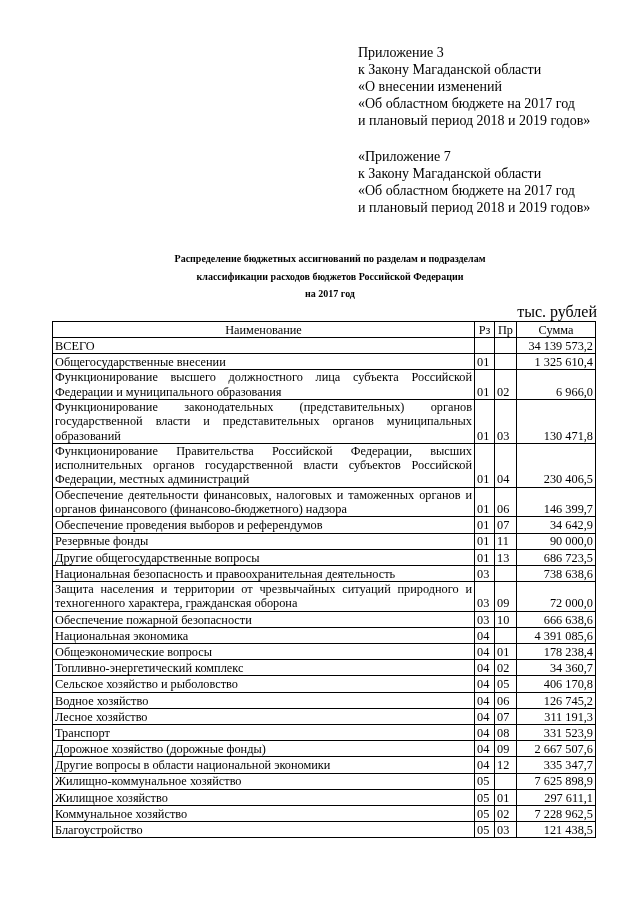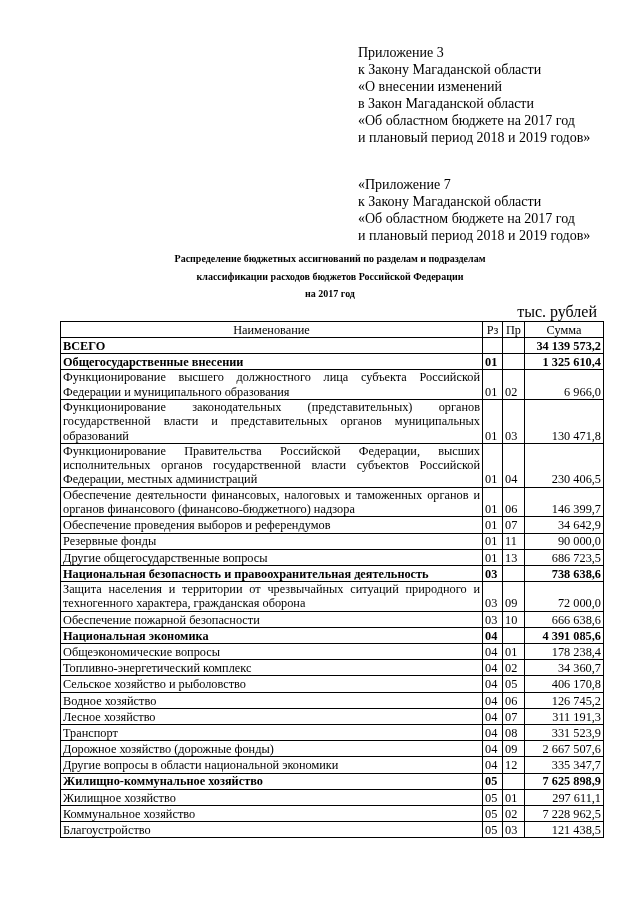--- a/index.html
+++ b/index.html
@@ -1,42 +1,41 @@
 <!DOCTYPE html>
 <html><head>
 <meta charset="utf-8">
 <style>
   html, body { margin: 0; padding: 0; background: #fff; }
   body { width: 640px; height: 905px; position: relative; overflow: hidden;
          font-family: "Liberation Serif", "DejaVu Serif", serif; color: #000; }
   .appendix { position: absolute; left: 358px; top: 44px; font-size: 14px; line-height: 17px; }
-  .appendix .block + .block { margin-top: 30px; }
+  .appendix .block + .block { margin-top: 19px; }
   .title { position: absolute; left: 60px; width: 540px; top: 250px; text-align: center;
            font-weight: bold; font-size: 10px; line-height: 17.5px; }
   .units { position: absolute; right: 43px; top: 303px; font-size: 16px; }
-  table { position: absolute; left: 60px; top: 321px; width: 543px; border-collapse: collapse;
+  table { position: absolute; left: 52px; top: 321px; width: 543px; border-collapse: collapse;
           font-size: 12.3px; line-height: 14.3px; table-layout: fixed; }
   td, th { border: 1px solid #000; padding: 0 2px; vertical-align: bottom; }
   th { font-weight: normal; text-align: center; height: 15px; }
   td.name { text-align: justify; text-align-last: left; }
   td.code { text-align: left; }
   td.sum { text-align: right; }
-  tr.bold td { font-weight: bold; }
+  tr.bold td { font-weight: normal; }
   col.c1 { width: 422px; } col.c2 { width: 20px; } col.c3 { width: 22px; } col.c4 { width: 79px; }
   tr td { height: 15.2px; }
 </style>
 </head>
 <body>
 
 <div class="appendix">
   <div class="block">
     <div>Приложение 3</div>
     <div>к Закону Магаданской области</div>
     <div>«О внесении изменений</div>
-    <div>в Закон Магаданской области</div>
     <div>«Об областном бюджете на 2017 год</div>
     <div>и плановый период 2018 и 2019 годов»</div>
   </div>
   <div class="block">
     <div>«Приложение 7</div>
     <div>к Закону Магаданской области</div>
     <div>«Об областном бюджете на 2017 год</div>
     <div>и плановый период 2018 и 2019 годов»</div>
   </div>
 </div>

